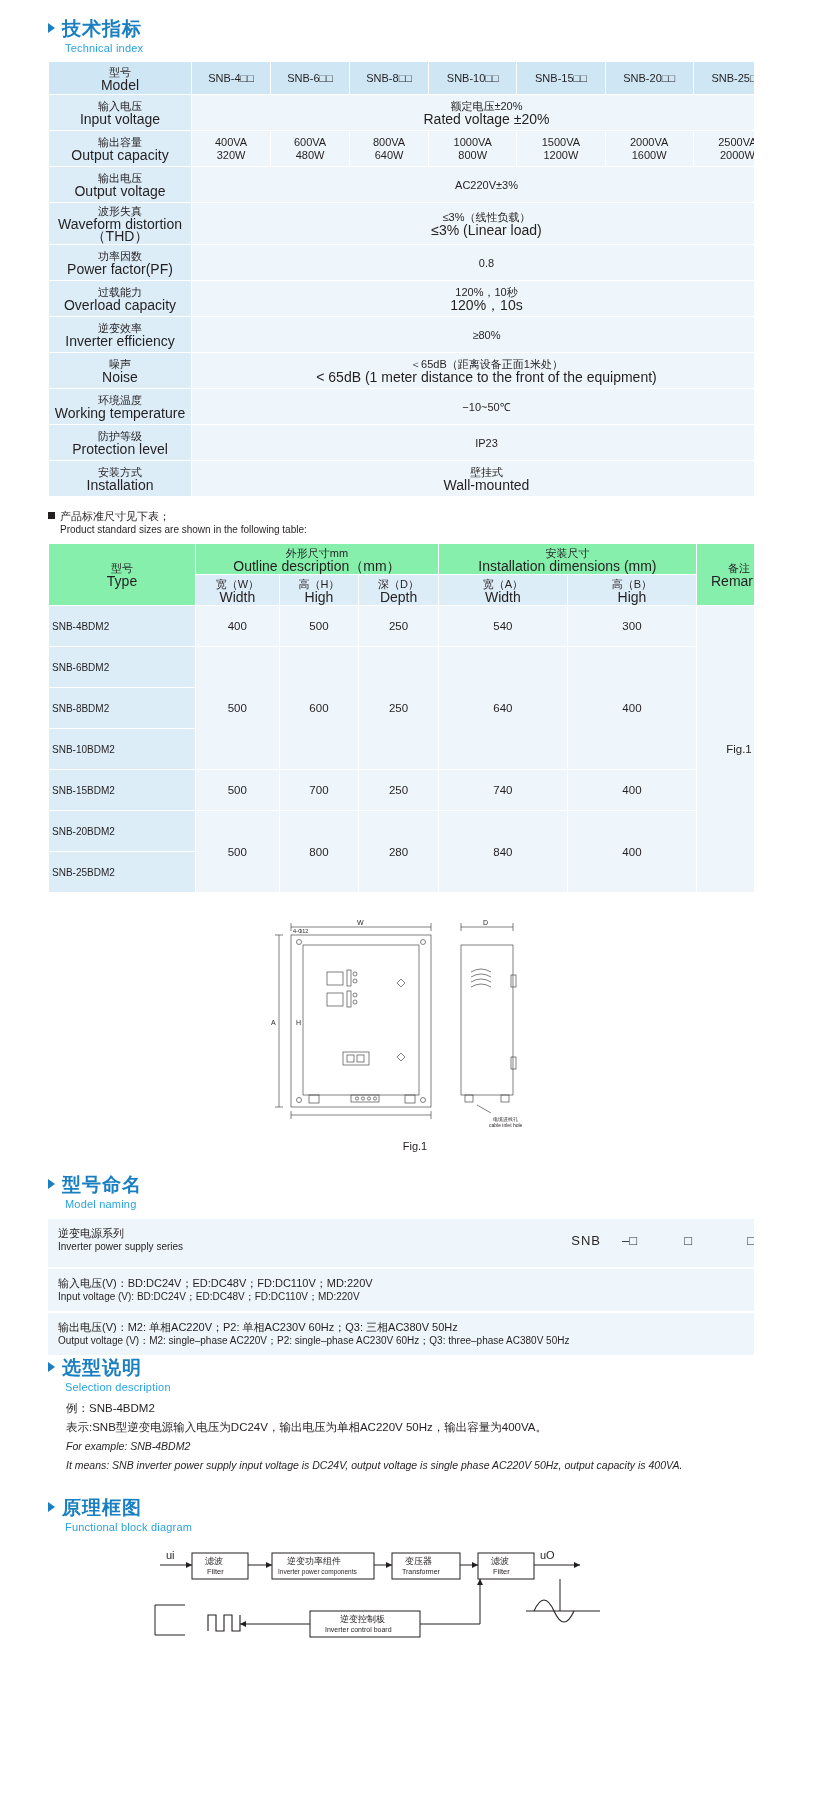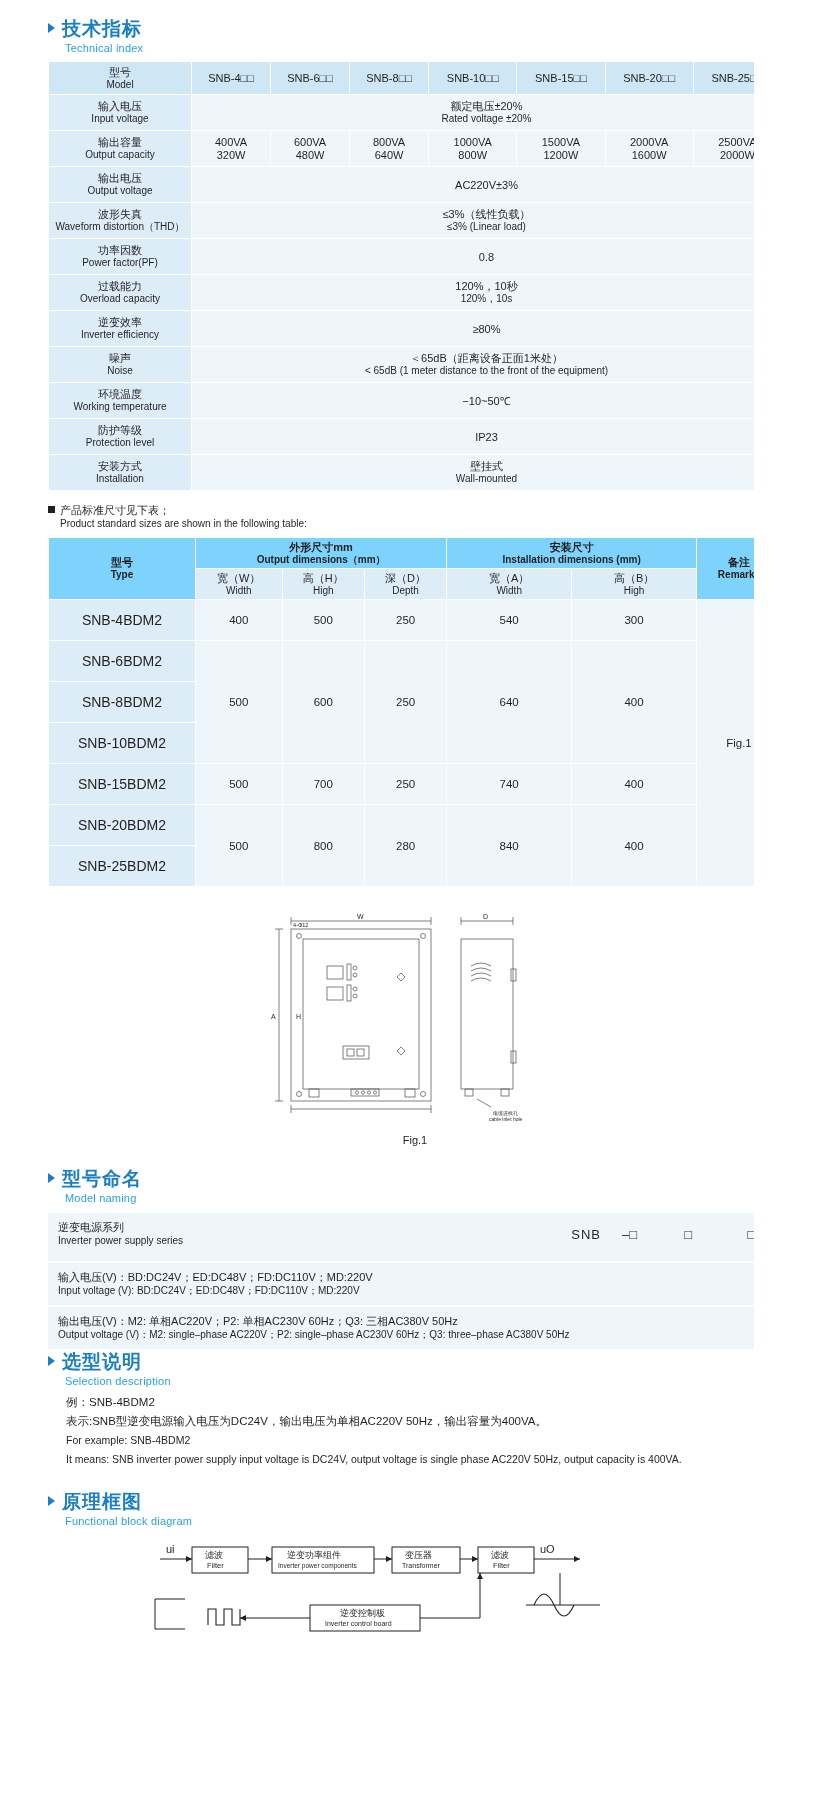--- a/index.html
+++ b/index.html
@@ -25,60 +25,60 @@
   }
   .sec-head .en{
     color:#29a3dd;font-size:11px;margin-left:17px;margin-top:2px;letter-spacing:.2px;
   }
 
   
   table{border-collapse:collapse;}
   .tbl{border-collapse:collapse;font-size:11px;color:#231f20;}
   .tbl td,.tbl th{border:1px solid #ffffff;text-align:center;vertical-align:middle;padding:2px 3px;}
   .cn-line{display:block;line-height:13px;}
-  .en-line{display:block;line-height:12px;font-size:10px;}
+  .en-line{display:block;line-height:12px;font-size:14px;}
 
   
   #tech-table{width:734px;margin-left:48px;margin-top:7px;}
   #tech-table td{background:#eef6fb;border:1px solid #ffffff;}
   #tech-table tr.head td{background:#cfe6f4;font-size:11px;height:28px;}
   #tech-table td.label{background:#dcedf8;width:136px;height:31px;}
   #tech-table td.val{background:#eef6fb;}
 
   
   .note{margin-left:48px;margin-top:12px;font-size:11px;line-height:14px;}
   .note .cn{color:#231f20;}
   .note .sq{display:inline-block;width:7px;height:7px;background:#231f20;margin-right:5px;vertical-align:1px;}
   .note .en{color:#231f20;font-size:10px;margin-left:12px;}
 
   #size-table{width:734px;margin-left:48px;margin-top:6px;}
   #size-table td{background:#eef6fb;border:1px solid #ffffff;height:26px;}
-  #size-table td.h1{background:#7dd3fc;font-weight:bold;}
+  #size-table td.h1{background:#86efac;}
   #size-table td.h2{background:#dcedf8;}
-  #size-table td.model{background:#dcedf8;text-align:center;font-size:14px;height:36px;}
+  #size-table td.model{background:#dcedf8;text-align:left;font-size:10px;height:36px;}
   #size-table td.v{background:#eef6fb;font-size:11.5px;}
 
   
   .drawing{width:830px;text-align:center;margin-top:24px;}
   .fig-caption{font-size:11px;margin-top:4px;color:#231f20;}
 
   
   #naming{margin-left:48px;margin-top:9px;width:734px;font-size:11px;}
   #naming .row{background:#eef6fb;border-bottom:2px solid #ffffff;padding:7px 10px;position:relative;min-height:28px;}
   #naming .row .cn{display:block;line-height:14px;}
   #naming .row .en{display:block;line-height:13px;font-size:10px;}
   #naming .snb{position:absolute;right:181px;top:14px;font-size:13px;letter-spacing:1px;}
   #naming .mark{position:absolute;top:14px;font-size:13px;}
   #naming .m1{right:145px;}
   #naming .m2{right:90px;}
   #naming .m3{right:27px;}
 
   
   .sel-body{margin-left:66px;margin-top:6px;font-size:11.5px;line-height:19px;}
-  .sel-body .en{font-size:10.5px;}
+  .sel-body .en{font-size:10.5px;font-style:italic;}
 
   
   .blockdiag{width:830px;margin-top:6px;}
   .sec-gap{height:22px;}
 </style>
 </head>
 <body>
 
 <div class="page">
 
@@ -234,21 +234,21 @@
 
   <table class="tbl" id="size-table">
     <tbody>
         <tr>
       <td class="h1" rowspan="2" style="width:140px;">
         <span class="cn-line">型号</span>
         <span class="en-line">Type</span>
       </td>
       <td class="h1" colspan="3">
         <span class="cn-line">外形尺寸mm</span>
-        <span class="en-line">Output dimensions（mm）</span>
+        <span class="en-line">Outline description（mm）</span>
       </td>
       <td class="h1" colspan="2">
         <span class="cn-line">安装尺寸</span>
         <span class="en-line">Installation dimensions (mm)</span>
       </td>
       <td class="h1" rowspan="2" style="width:78px;">
         <span class="cn-line">备注</span>
         <span class="en-line">Remarks</span>
       </td>
     </tr>

